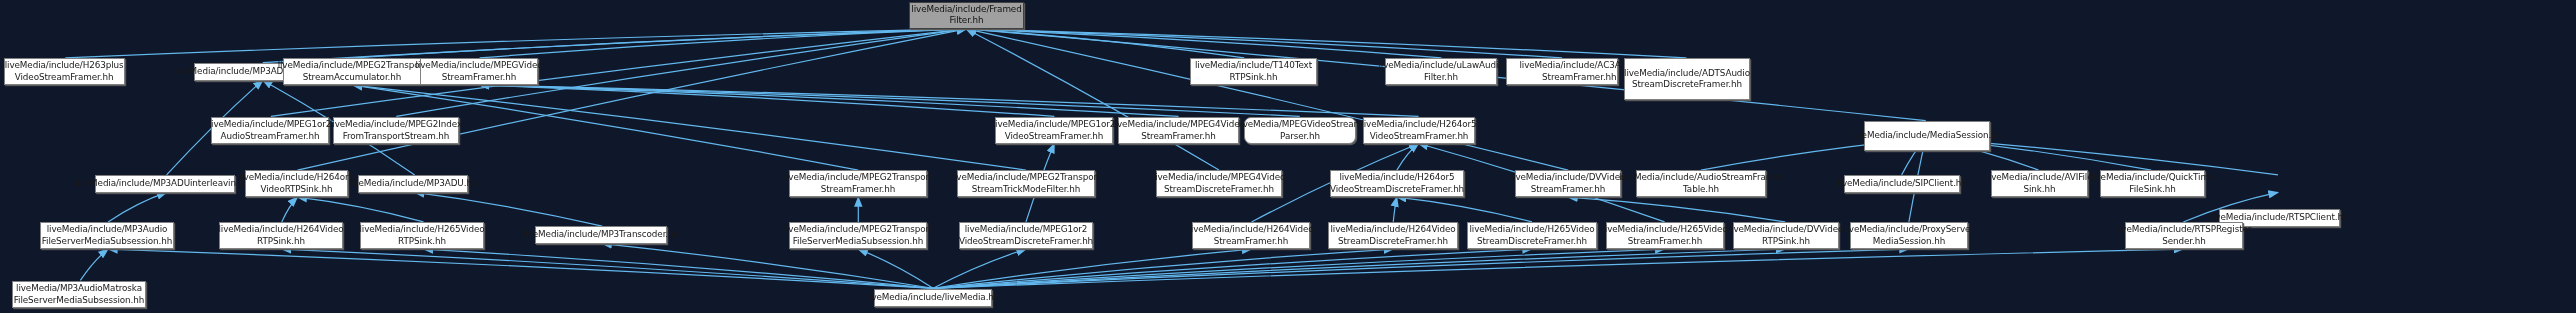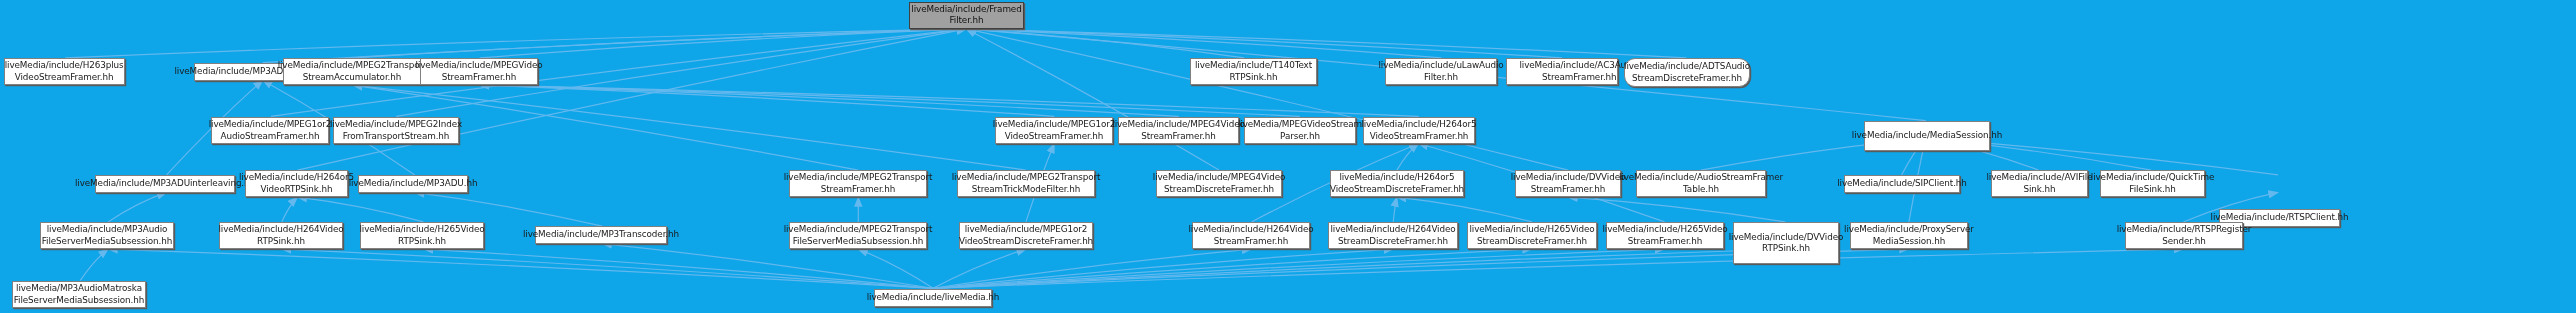--- a/index.html
+++ b/index.html
@@ -1,20 +1,20 @@
 <!DOCTYPE html>
 <html style="font-size:9.7px"><head>
 <meta charset="utf-8">
 <style>
   html,body{margin:0;padding:0;background:#000;}
   #graph{
     position:relative;
     width:2576px;
     height:313px;
-    background:#0ea5e9;
+    background:#0f172a;
     overflow:hidden;
     font-family:"DejaVu Sans", sans-serif;
   }
   svg.edges{
     position:absolute;
     left:0;top:0;
     width:2576px;height:313px;
     pointer-events:none;
   }
   .node{
@@ -117,31 +117,31 @@
       <div class="node" style="left: 283px; top: 58px; width: 138px; height: 27px;">liveMedia/include/MPEG2Transport
 StreamAccumulator.hh</div>
       <div class="node" style="left: 420px; top: 58px; width: 118px; height: 27px;">liveMedia/include/MPEGVideo
 StreamFramer.hh</div>
       <div class="node" style="left: 1190px; top: 58px; width: 127px; height: 27px;">liveMedia/include/T140Text
 RTPSink.hh</div>
       <div class="node" style="left: 1385px; top: 58px; width: 112px; height: 27px;">liveMedia/include/uLawAudio
 Filter.hh</div>
       <div class="node" style="left: 1506px; top: 58px; width: 112px; height: 27px; padding-left: 37px;">liveMedia/include/AC3Audio
 StreamFramer.hh</div>
-      <div class="node" style="left: 1624px; top: 58px; width: 126px; height: 29px; border-radius: 11px;">liveMedia/include/ADTSAudio
+      <div class="node" style="left: 1624px; top: 58px; width: 126px; height: 42px;">liveMedia/include/ADTSAudio
 StreamDiscreteFramer.hh</div>
       <div class="node" style="left: 211px; top: 117px; width: 118px; height: 27px;">liveMedia/include/MPEG1or2
 AudioStreamFramer.hh</div>
       <div class="node" style="left: 333px; top: 117px; width: 126px; height: 27px;">liveMedia/include/MPEG2Index
 FromTransportStream.hh</div>
       <div class="node" style="left: 995px; top: 117px; width: 118px; height: 27px;">liveMedia/include/MPEG1or2
 VideoStreamFramer.hh</div>
       <div class="node" style="left: 1118px; top: 117px; width: 121px; height: 27px;">liveMedia/include/MPEG4Video
 StreamFramer.hh</div>
-      <div class="node" style="left: 1244px; top: 117px; width: 112px; height: 27px;">liveMedia/MPEGVideoStream
+      <div class="node" style="left: 1244px; top: 117px; width: 112px; height: 27px; border-radius: 7px;">liveMedia/MPEGVideoStream
 Parser.hh</div>
       <div class="node" style="left: 1363px; top: 117px; width: 112px; height: 27px;">liveMedia/include/H264or5
 VideoStreamFramer.hh</div>
       <div class="node" style="left: 1864px; top: 121px; width: 126px; height: 30px;">liveMedia/include/MediaSession.hh</div>
       <div class="node" style="left: 95px; top: 175px; width: 140px; height: 17.5px;">liveMedia/include/MP3ADUinterleaving.hh</div>
       <div class="node" style="left: 245px; top: 170px; width: 103px; height: 27px;">liveMedia/include/H264or5
 VideoRTPSink.hh</div>
       <div class="node" style="left: 358px; top: 175px; width: 110px; height: 17.5px;">liveMedia/include/MP3ADU.hh</div>
       <div class="node" style="left: 789px; top: 170px; width: 138px; height: 27px;">liveMedia/include/MPEG2Transport
 StreamFramer.hh</div>
@@ -173,21 +173,21 @@
       <div class="node" style="left: 959px; top: 222px; width: 134px; height: 27px;">liveMedia/include/MPEG1or2
 VideoStreamDiscreteFramer.hh</div>
       <div class="node" style="left: 1192px; top: 222px; width: 118px; height: 27px;">liveMedia/include/H264Video
 StreamFramer.hh</div>
       <div class="node" style="left: 1328px; top: 222px; width: 130px; height: 27px;">liveMedia/include/H264Video
 StreamDiscreteFramer.hh</div>
       <div class="node" style="left: 1467px; top: 222px; width: 130px; height: 27px;">liveMedia/include/H265Video
 StreamDiscreteFramer.hh</div>
       <div class="node" style="left: 1606px; top: 222px; width: 118px; height: 27px;">liveMedia/include/H265Video
 StreamFramer.hh</div>
-      <div class="node" style="left: 1733px; top: 222px; width: 106px; height: 42px;">liveMedia/include/DVVideo
+      <div class="node" style="left: 1733px; top: 222px; width: 106px; height: 27px;">liveMedia/include/DVVideo
 RTPSink.hh</div>
       <div class="node" style="left: 1850px; top: 222px; width: 118px; height: 27px;">liveMedia/include/ProxyServer
 MediaSession.hh</div>
       <div class="node" style="left: 2125px; top: 222px; width: 118px; height: 27px;">liveMedia/include/RTSPRegister
 Sender.hh</div>
       <div class="node" style="left: 12px; top: 281px; width: 134px; height: 27px;">liveMedia/MP3AudioMatroska
 FileServerMediaSubsession.hh</div>
       <div class="node" style="left: 874px; top: 289px; width: 118px; height: 17.5px;">liveMedia/include/liveMedia.hh</div>
     </div>
 </div>

